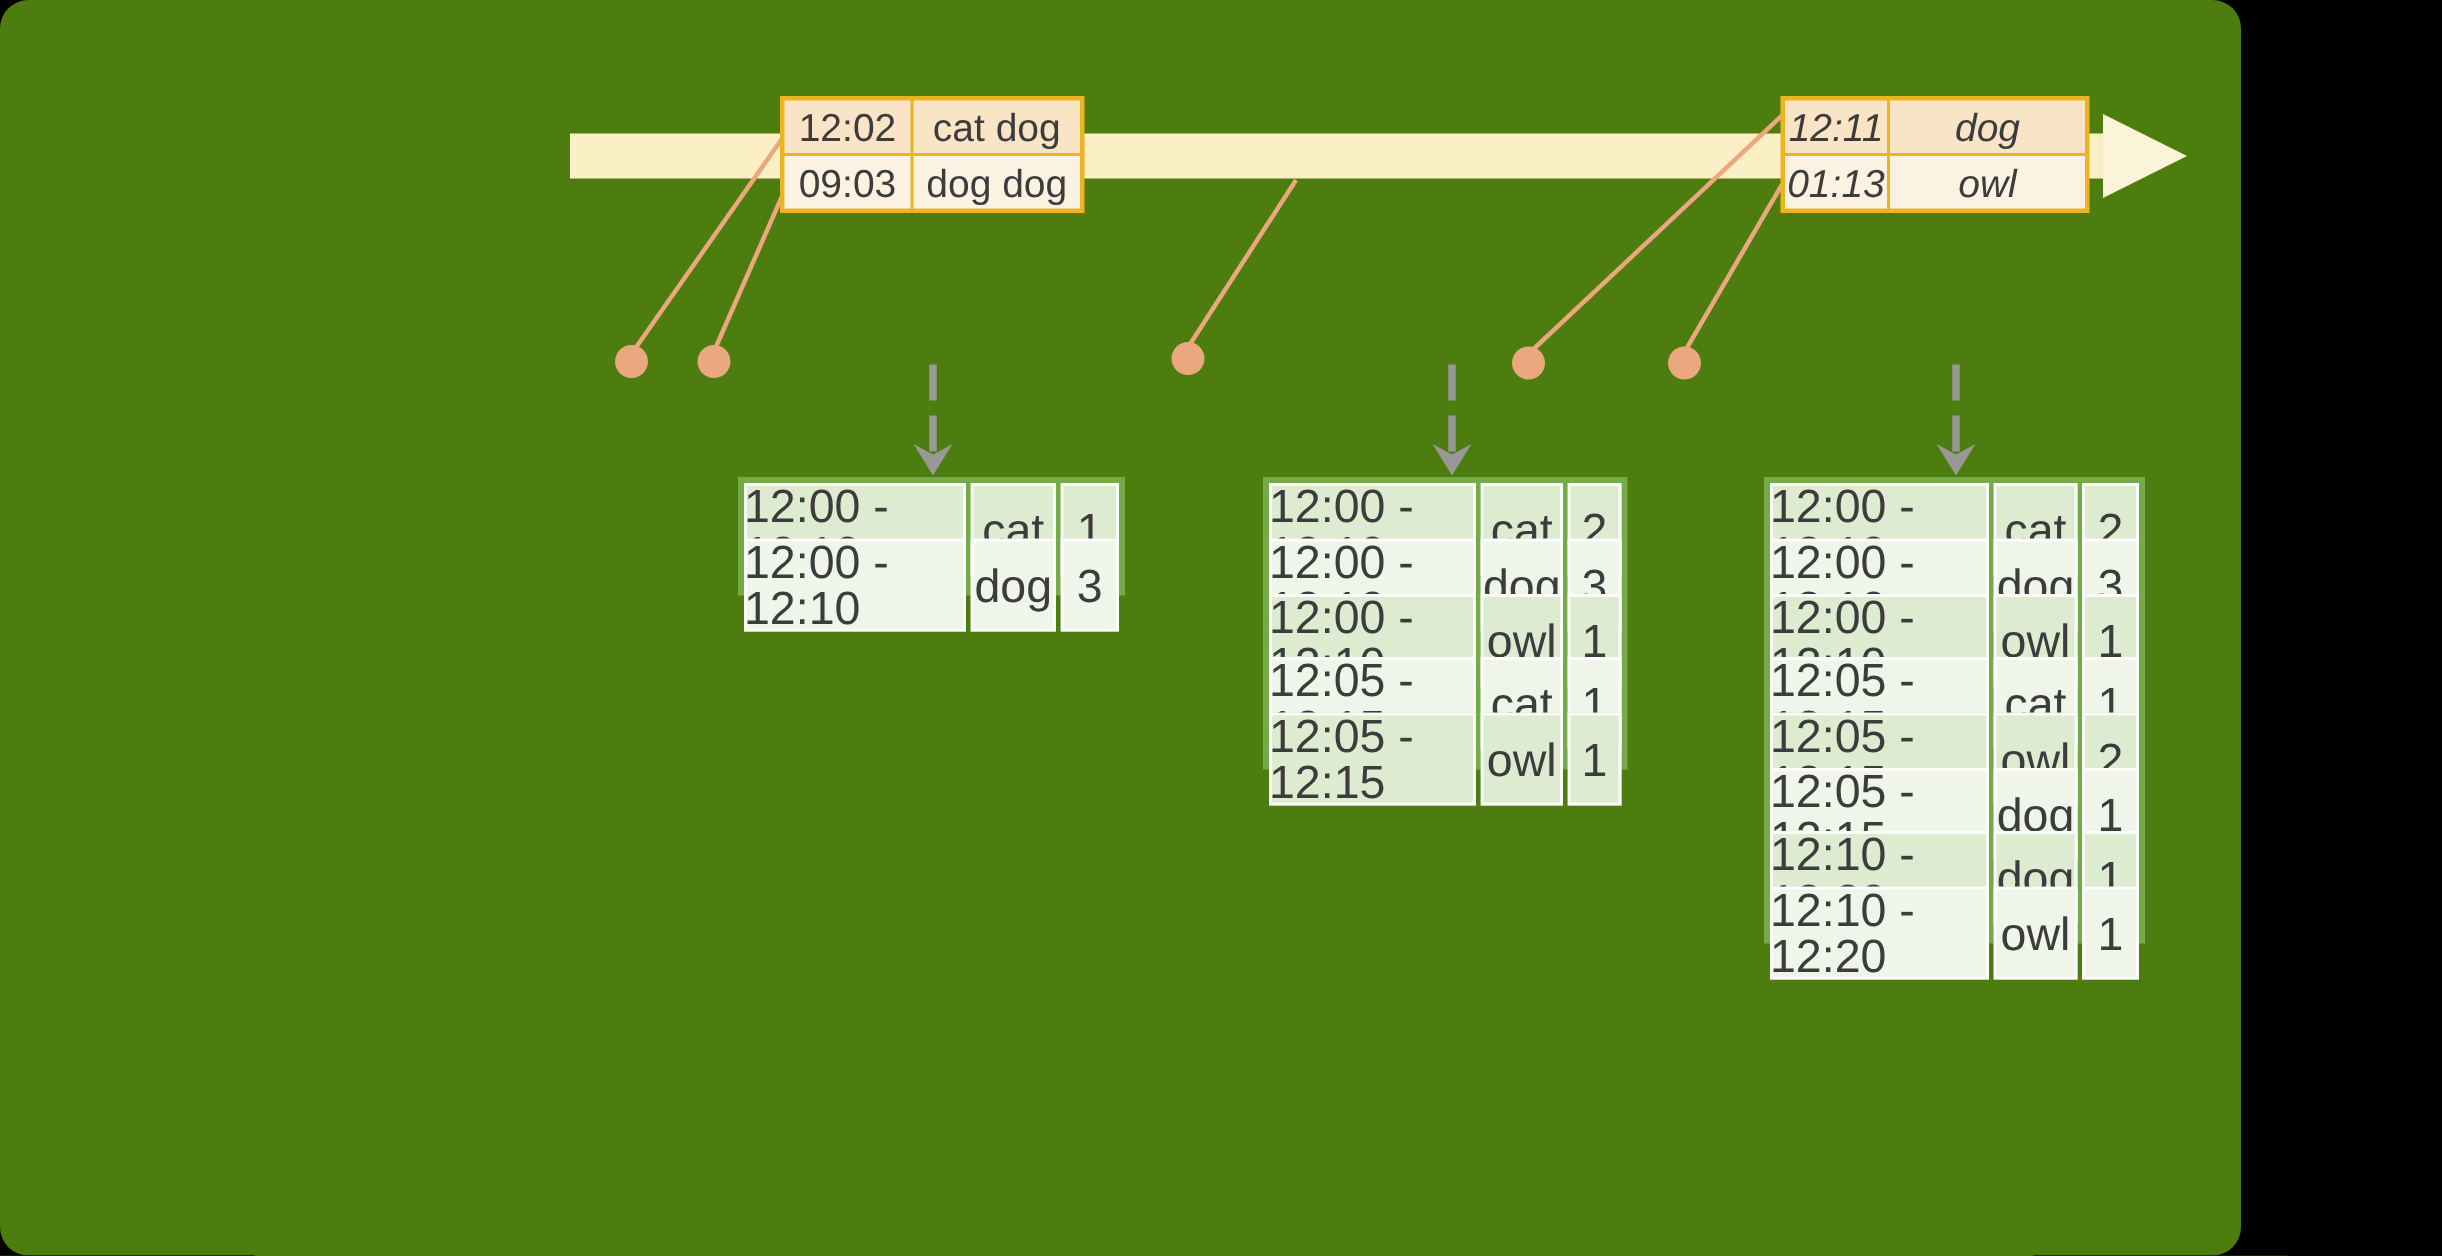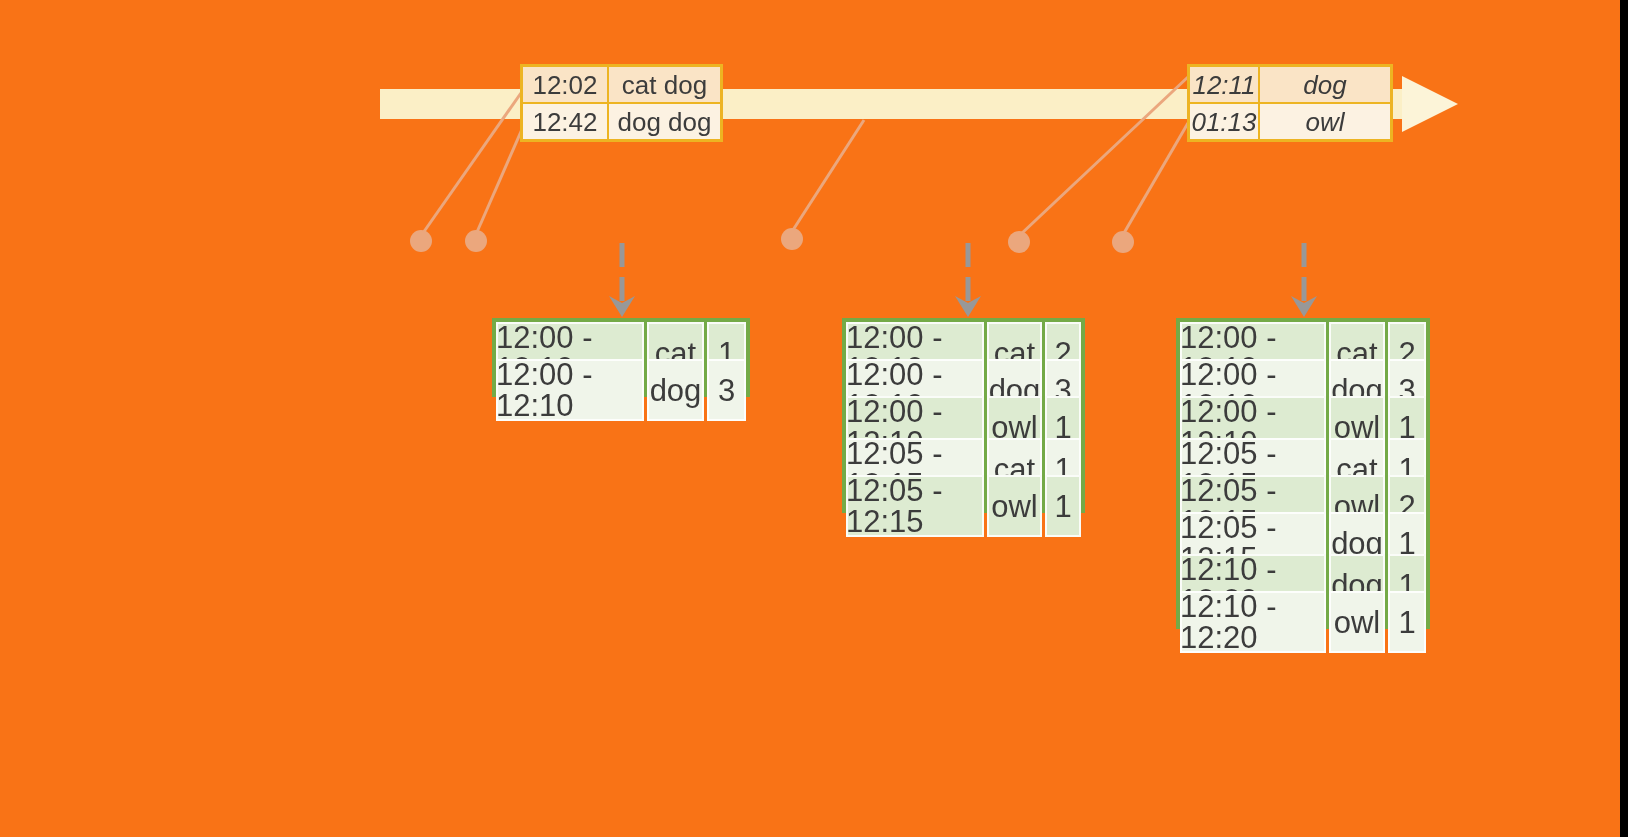--- a/index.html
+++ b/index.html
@@ -1,18 +1,18 @@
 <!DOCTYPE html>
 <html><head>
 <meta charset="utf-8">
 <style>
   html,body{margin:0;padding:0;background:#000;}
   #canvas{
-    position:relative;width:1620px;height:837px;background:#f97316;overflow:hidden;
-    font-family:"Liberation Sans","DejaVu Sans",sans-serif;color:#3c3c3c;
+    position:relative;width:1494px;height:837px;background:#4d7c0f;overflow:hidden;
+    font-family:"Liberation Sans","DejaVu Sans",sans-serif;color:#3c3c3c;border-radius:19px;
   }
   #shapes{position:absolute;left:0;top:0;z-index:0;}
 
   
   .et{
     position:absolute;z-index:2;background:#edb422;padding:3px;
     display:flex;flex-direction:column;gap:2px;box-sizing:border-box;
   }
   .et-row{display:grid;gap:2px;height:35px;}
   #etB .et-row{height:33px;}
@@ -80,21 +80,21 @@
       <polygon points="1291,296 1304,317 1317,296 1304,303" stroke="none"></polygon>
     </g>
   </svg>
 
   <div id="etA" class="et" style="left:520px;top:64px;width:203px;">
     <div class="et-row et-dark">
       <div class="et-cell">12:02</div>
       <div class="et-cell">cat dog</div>
     </div>
     <div class="et-row et-light">
-      <div class="et-cell">12:42</div>
+      <div class="et-cell">09:03</div>
       <div class="et-cell">dog dog</div>
     </div>
   </div>
 
 
   <div id="etC" class="et" style="left:1187px;top:64px;width:206px;">
     <div class="et-row et-dark">
       <div class="et-cell">12:11</div>
       <div class="et-cell">dog</div>
     </div>

